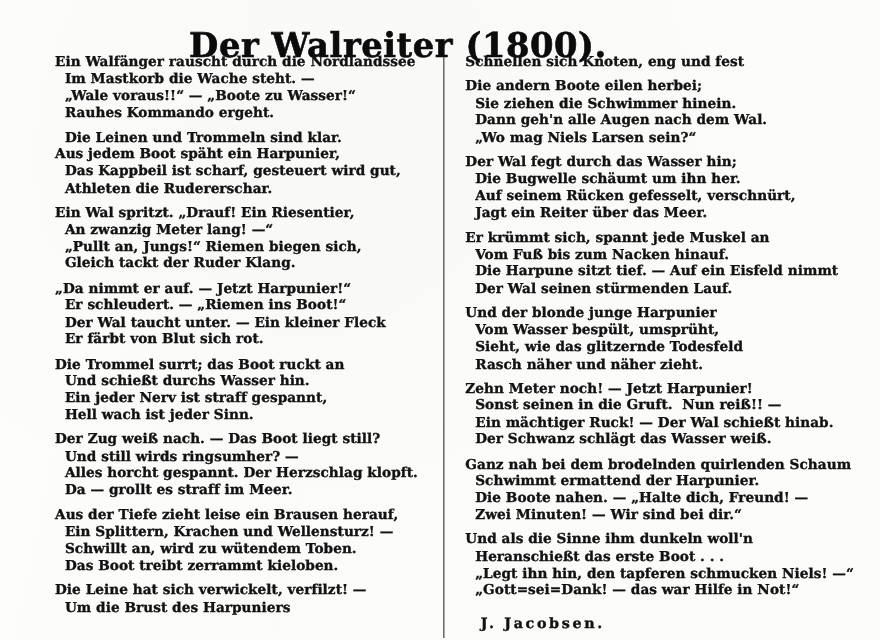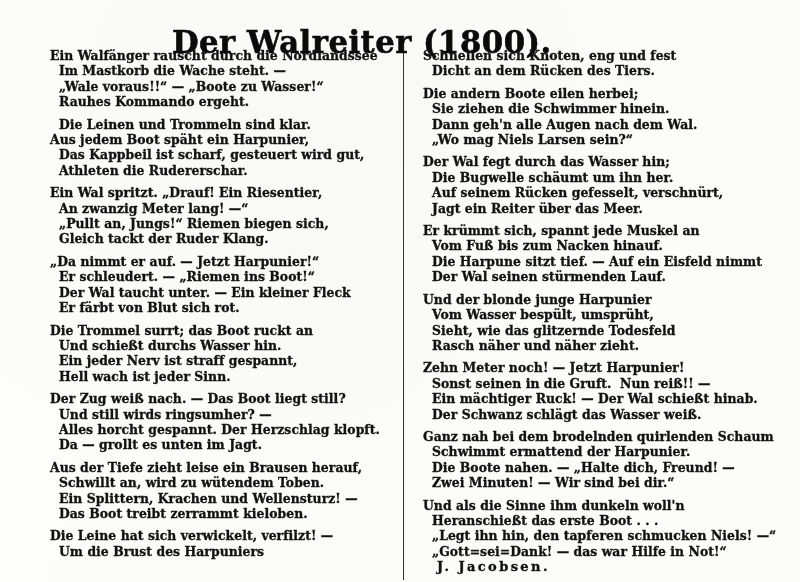--- a/index.html
+++ b/index.html
@@ -148,37 +148,36 @@
         <div class="stanza">
           <span class="line">Die Trommel surrt; das Boot ruckt an</span>
           <span class="line indent">Und schießt durchs Wasser hin.</span>
           <span class="line indent">Ein jeder Nerv ist straff gespannt,</span>
           <span class="line indent">Hell wach ist jeder Sinn.</span>
         </div>
         <div class="stanza">
           <span class="line">Der Zug weiß nach. — Das Boot liegt still?</span>
           <span class="line indent">Und still wirds ringsumher? —</span>
           <span class="line indent">Alles horcht gespannt. Der Herzschlag klopft.</span>
-          <span class="line indent">Da — grollt es unten im Jagt.</span>
+          <span class="line indent">Da — grollt es straff im Meer.</span>
         </div>
         <div class="stanza">
           <span class="line">Aus der Tiefe zieht leise ein Brausen herauf,</span>
+          <span class="line indent">Ein Splittern, Krachen und Wellensturz! —</span>
           <span class="line indent">Schwillt an, wird zu wütendem Toben.</span>
-          <span class="line indent">Ein Splittern, Krachen und Wellensturz! —</span>
           <span class="line indent">Das Boot treibt zerrammt kieloben.</span>
         </div>
         <div class="stanza">
           <span class="line">Die Leine hat sich verwickelt, verfilzt! —</span>
           <span class="line indent">Um die Brust des Harpuniers</span>
         </div>
       </div>
     <div class="col col-right" id="col-right">
         <div class="stanza">
           <span class="line">Schnellen sich Knoten, eng und fest</span>
-          <span class="line indent">Dicht an dem Rücken des Tiers.</span>
         </div>
         <div class="stanza">
           <span class="line">Die andern Boote eilen herbei;</span>
           <span class="line indent">Sie ziehen die Schwimmer hinein.</span>
           <span class="line indent">Dann geh'n alle Augen nach dem Wal.</span>
           <span class="line indent">„Wo mag Niels Larsen sein?“</span>
         </div>
         <div class="stanza">
           <span class="line">Der Wal fegt durch das Wasser hin;</span>
           <span class="line indent">Die Bugwelle schäumt um ihn her.</span>

